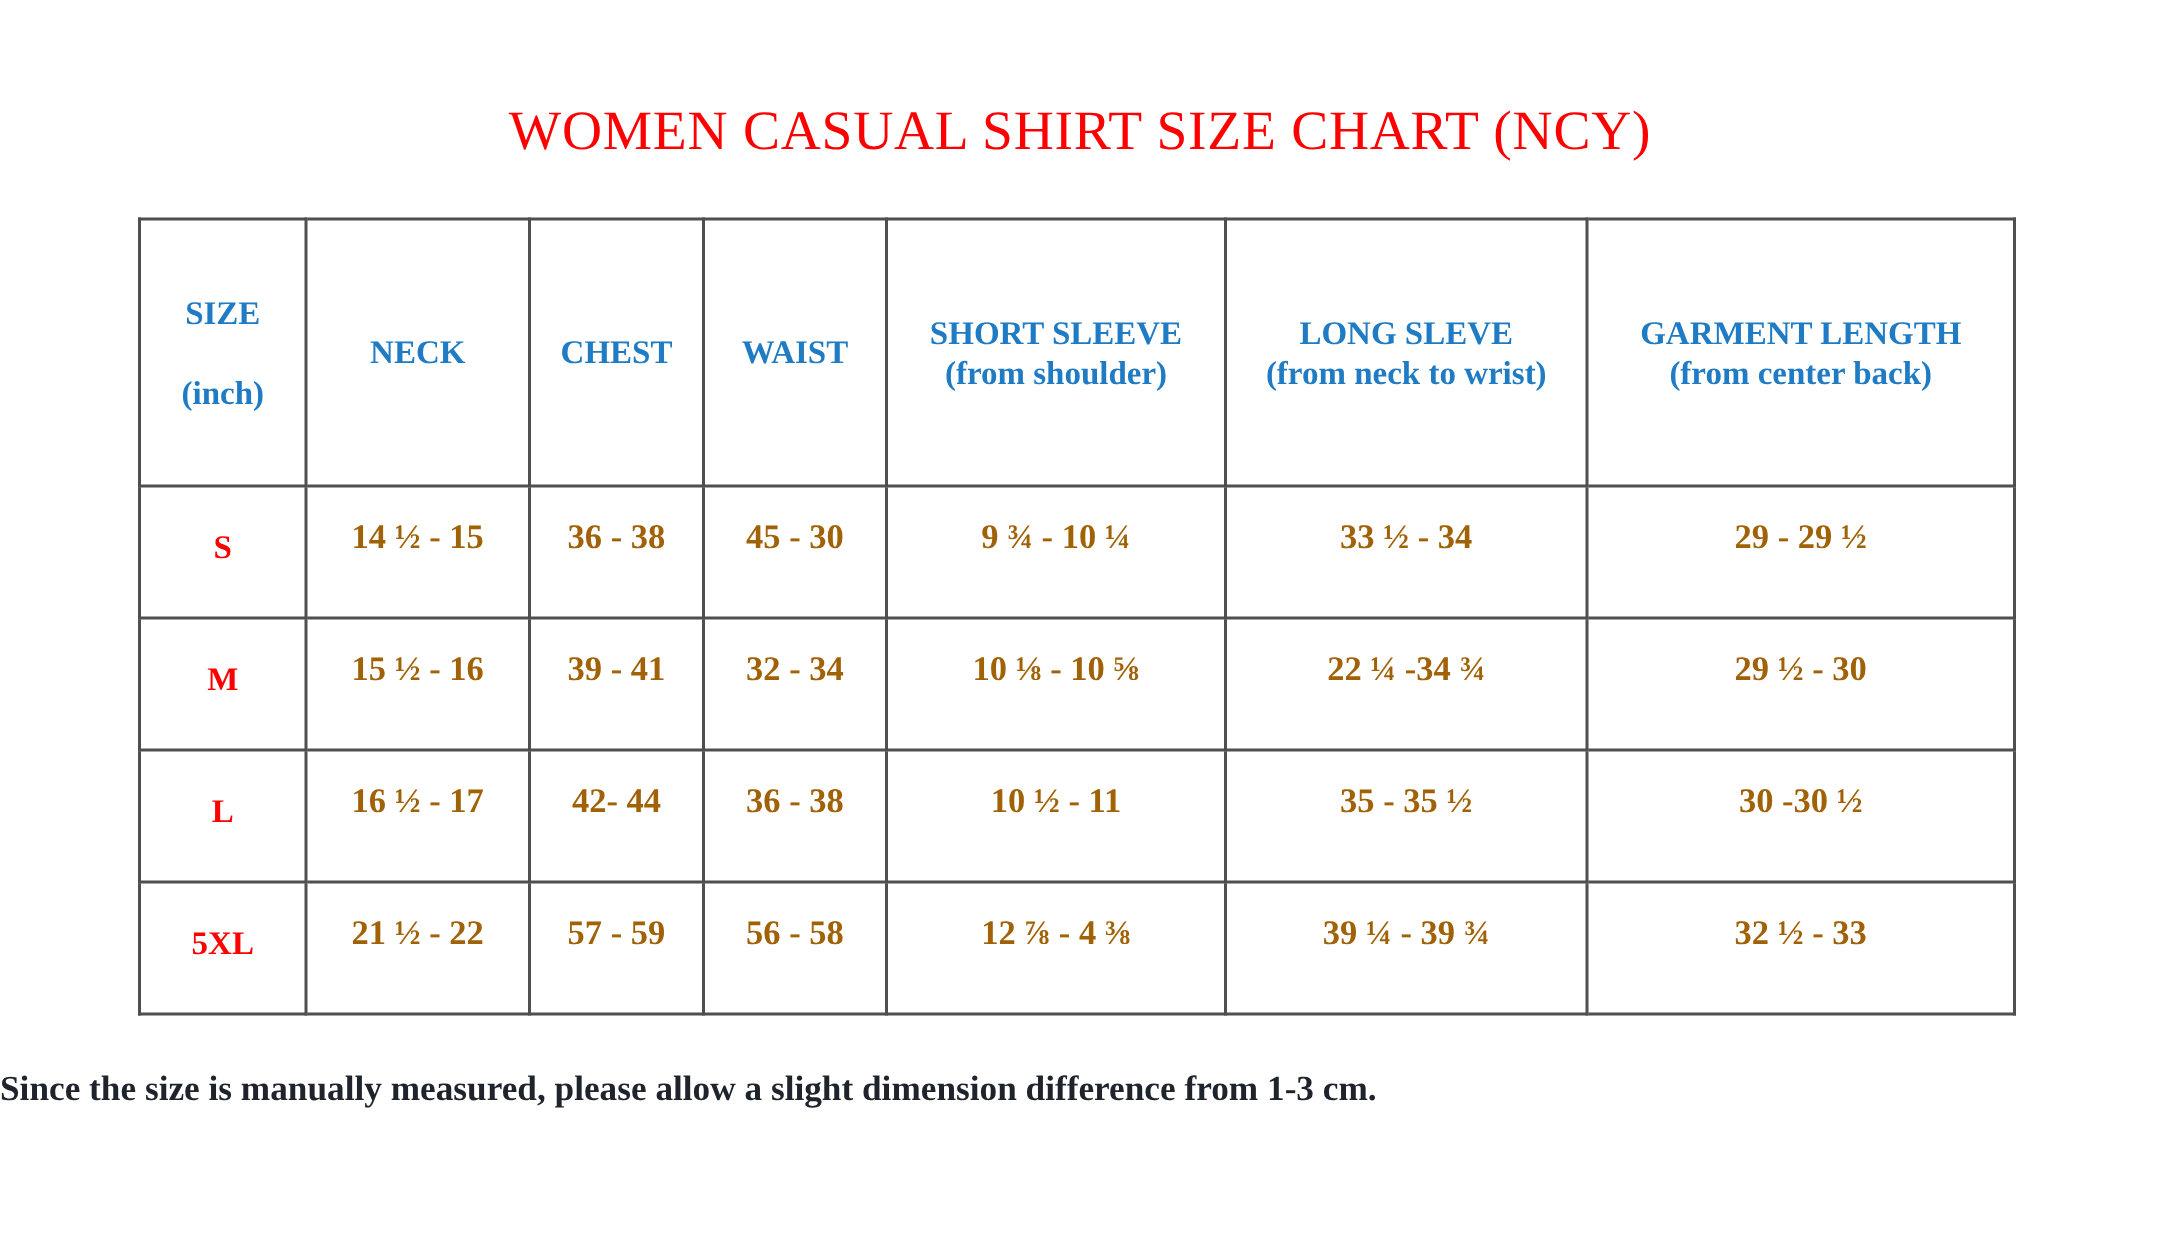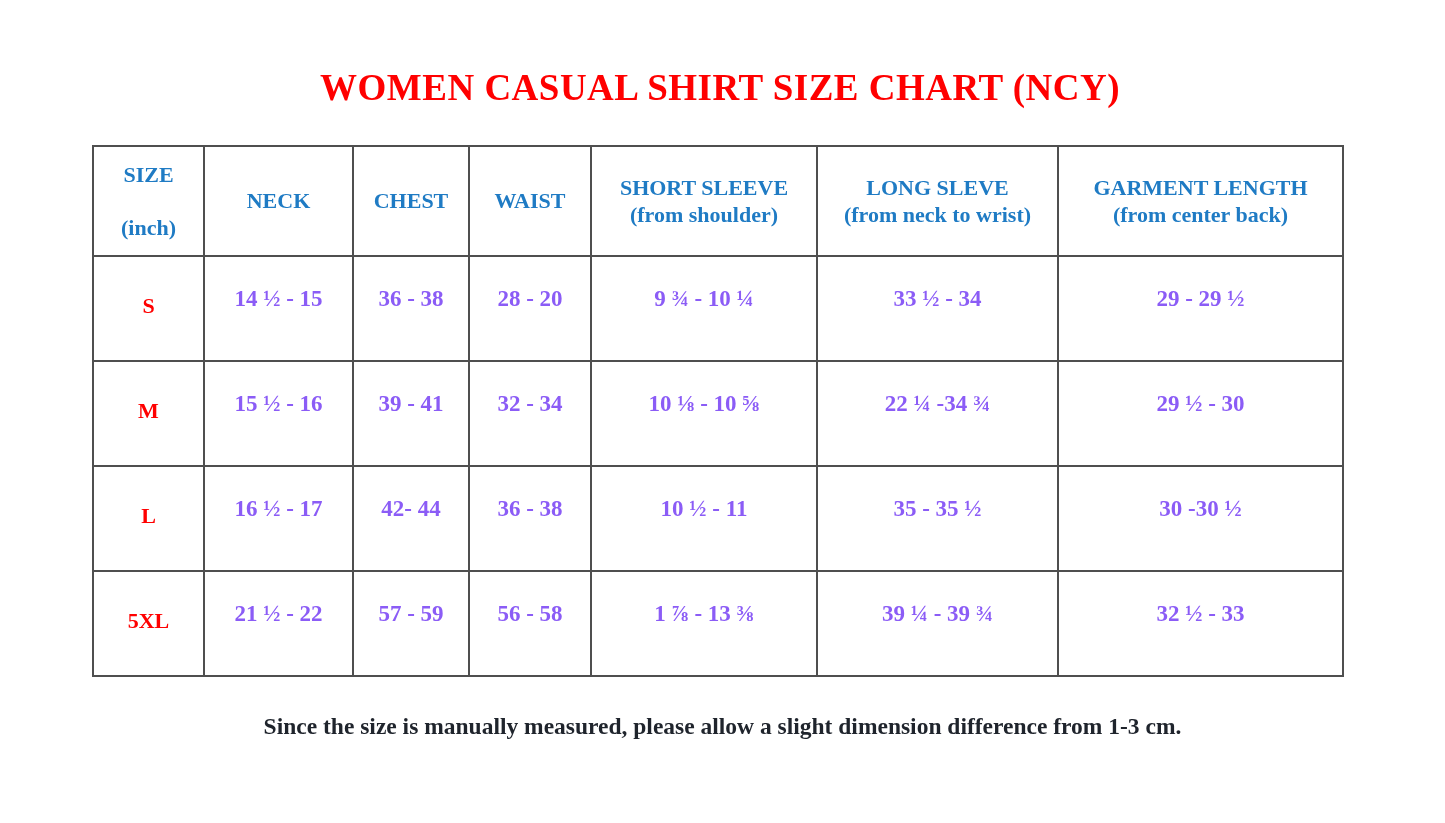--- a/index.html
+++ b/index.html
@@ -9,39 +9,39 @@
     font-family: "Liberation Serif", "DejaVu Serif", serif;
     overflow: hidden;
   }
   .page { position: relative; width: 1445px; height: 823px; background: #fff; }
 
   .title {
     position: absolute;
     top: 66px; left: 0; width: 1440px;
     text-align: center;
     font-size: 37px;
-    font-weight: bold;
+    font-weight: normal;
     letter-spacing: 0.5px;
     color: #FF0000;
   }
 
   table.size-chart {
     position: absolute;
     left: 92px; top: 145px;
     width: 1250px; height: 532px;
     border-collapse: collapse;
     table-layout: fixed;
   }
   table.size-chart th, table.size-chart td {
     border: 2px solid #4f4f4f;
     text-align: center;
     vertical-align: middle;
     background: #ffffff;
   }
-  table.size-chart thead tr { height: 110px; }
+  table.size-chart thead tr { height: 178px; }
   table.size-chart tbody tr { height: 48px; }
 
   th .hdr-main {
     display: block;
     color: #1F7BC4;
     font-size: 22px;
     font-weight: bold;
     line-height: 1.25;
   }
   th .hdr-sub {
@@ -53,31 +53,31 @@
   }
   th.col-size .hdr-sub { font-size: 22px; margin-top: 25px; }
 
   td.size-label {
     color: #FF0000;
     font-weight: bold;
     font-size: 22px;
     padding-bottom: 6px;
   }
   td.val {
-    color: #8b5cf6;
+    color: #a16207;
     font-weight: bold;
     font-size: 23px;
     padding-bottom: 20px;
     margin-left: 23px;
   }
 
   .footnote {
     position: absolute;
     top: 713px; left: 0; width: 1445px;
-    text-align: center;
+    text-align: left;
     color: #1F242C;
     font-weight: bold;
     font-size: 23.5px;
   }
 </style>
 </head>
 <body>
 
 <div class="page">
 
@@ -120,21 +120,21 @@
           <span class="hdr-main">GARMENT LENGTH</span>
           <span class="hdr-sub">(from center back)</span>
         </th>
       </tr>
     </thead>
     <tbody>
       <tr>
         <td class="size-label">S</td>
         <td class="val">14 ½ - 15</td>
         <td class="val">36 - 38</td>
-        <td class="val">28 - 20</td>
+        <td class="val">45 - 30</td>
         <td class="val">9 ¾ - 10 ¼</td>
         <td class="val">33 ½ - 34</td>
         <td class="val">29 - 29 ½</td>
       </tr>
       <tr>
         <td class="size-label">M</td>
         <td class="val">15 ½ - 16</td>
         <td class="val">39 - 41</td>
         <td class="val">32 - 34</td>
         <td class="val">10 ⅛ - 10 ⅝</td>
@@ -148,21 +148,21 @@
         <td class="val">36 - 38</td>
         <td class="val">10 ½ - 11</td>
         <td class="val">35 - 35 ½</td>
         <td class="val">30 -30 ½</td>
       </tr>
       <tr>
         <td class="size-label">5XL</td>
         <td class="val">21 ½ - 22</td>
         <td class="val">57 - 59</td>
         <td class="val">56 - 58</td>
-        <td class="val">1 ⅞ - 13 ⅜</td>
+        <td class="val">12 ⅞ - 4 ⅜</td>
         <td class="val">39 ¼ - 39 ¾</td>
         <td class="val">32 ½ - 33</td>
       </tr>
     </tbody>
   </table>
 
   <div class="footnote">Since the size is manually measured, please allow a slight dimension  difference from 1-3 cm.</div>
 
 </div>
 

